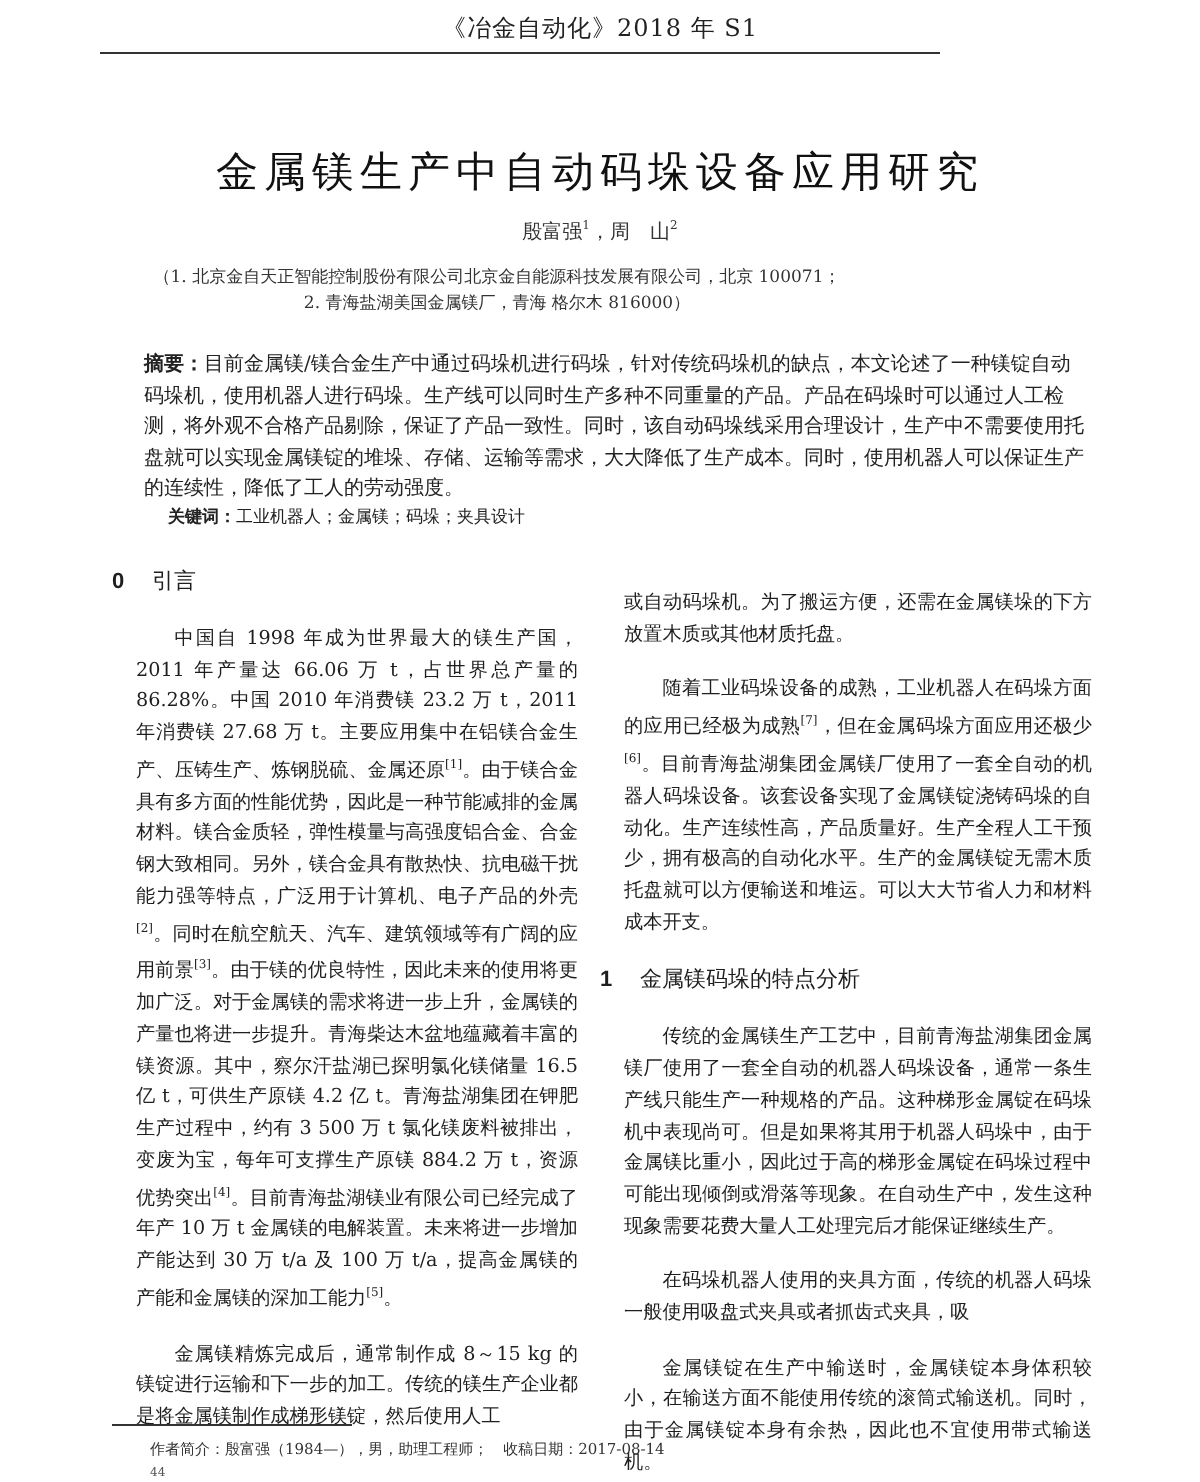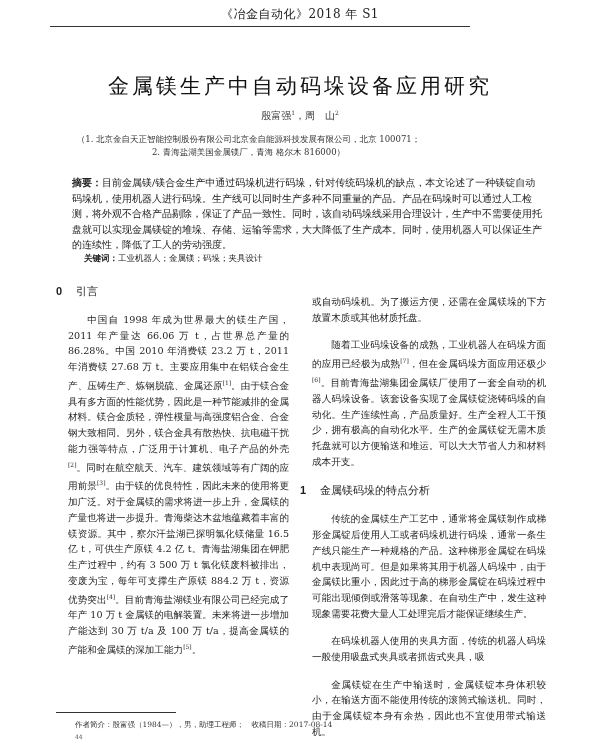--- a/index.html
+++ b/index.html
@@ -52,28 +52,29 @@
 
 <div class="keywords">
   <span class="lbl">关键词：</span><span>工业机器人；金属镁；码垛；夹具设计</span>
 </div>
 
 <div class="col left">
   <div class="sec">
     <span class="num">0</span><span>引言</span>
   </div>
   <p><span>中国自 1998 年成为世界最大的镁生产国，2011 年产量达 66.06 万 t，占世界总产量的 86.28%。中国 2010 年消费镁 23.2 万 t，2011 年消费镁 27.68 万 t。主要应用集中在铝镁合金生产、压铸生产、炼钢脱硫、金属还原</span><sup class="ref">[1]</sup><span>。由于镁合金具有多方面的性能优势，因此是一种节能减排的金属材料。镁合金质轻，弹性模量与高强度铝合金、合金钢大致相同。另外，镁合金具有散热快、抗电磁干扰能力强等特点，广泛用于计算机、电子产品的外壳</span><sup class="ref">[2]</sup><span>。同时在航空航天、汽车、建筑领域等有广阔的应用前景</span><sup class="ref">[3]</sup><span>。由于镁的优良特性，因此未来的使用将更加广泛。对于金属镁的需求将进一步上升，金属镁的产量也将进一步提升。青海柴达木盆地蕴藏着丰富的镁资源。其中，察尔汗盐湖已探明氯化镁储量 16.5 亿 t，可供生产原镁 4.2 亿 t。青海盐湖集团在钾肥生产过程中，约有 3 500 万 t 氯化镁废料被排出，变废为宝，每年可支撑生产原镁 884.2 万 t，资源优势突出</span><sup class="ref">[4]</sup><span>。目前青海盐湖镁业有限公司已经完成了年产 10 万 t 金属镁的电解装置。未来将进一步增加产能达到 30 万 t/a 及 100 万 t/a，提高金属镁的产能和金属镁的深加工能力</span><sup class="ref">[5]</sup><span>。</span></p>
+  <p>金属镁精炼完成后，通常制作成 8～15 kg 的镁锭进行运输和下一步的加工。传统的镁生产企业都是将金属镁制作成梯形镁锭，然后使用人工</p>
 </div>
 
 <div class="col right">
   <p class="noindent">或自动码垛机。为了搬运方便，还需在金属镁垛的下方放置木质或其他材质托盘。</p>
   <p><span>随着工业码垛设备的成熟，工业机器人在码垛方面的应用已经极为成熟</span><sup class="ref">[7]</sup><span>，但在金属码垛方面应用还极少</span><sup class="ref">[6]</sup><span>。目前青海盐湖集团金属镁厂使用了一套全自动的机器人码垛设备。该套设备实现了金属镁锭浇铸码垛的自动化。生产连续性高，产品质量好。生产全程人工干预少，拥有极高的自动化水平。生产的金属镁锭无需木质托盘就可以方便输送和堆运。可以大大节省人力和材料成本开支。</span></p>
   <div class="sec">
     <span class="num">1</span><span>金属镁码垛的特点分析</span>
   </div>
-  <p>传统的金属镁生产工艺中，通常将金属镁制作成梯形金属锭后使用人工或者码垛机进行码垛，通常一条生产线只能生产一种规格的产品。这种梯形金属锭在码垛机中表现尚可。但是如果将其用于机器人码垛中，由于金属镁比重小，因此过于高的梯形金属锭在码垛过程中可能出现倾倒或滑落等现象。在自动生产中，发生这种现象需要花费大量人工处理完后才能保证继续生产。</p>
+  <p>传统的金属镁生产工艺中，目前青海盐湖集团金属镁厂使用了一套全自动的机器人码垛设备，通常一条生产线只能生产一种规格的产品。这种梯形金属锭在码垛机中表现尚可。但是如果将其用于机器人码垛中，由于金属镁比重小，因此过于高的梯形金属锭在码垛过程中可能出现倾倒或滑落等现象。在自动生产中，发生这种现象需要花费大量人工处理完后才能保证继续生产。</p>
   <p>在码垛机器人使用的夹具方面，传统的机器人码垛一般使用吸盘式夹具或者抓齿式夹具，吸</p>
   <p>金属镁锭在生产中输送时，金属镁锭本身体积较小，在输送方面不能使用传统的滚筒式输送机。同时，由于金属镁锭本身有余热，因此也不宜使用带式输送机。</p>
 </div>
 
 <div class="foot-rule"></div>
 <div class="footnote">作者简介：殷富强（1984—），男，助理工程师；　收稿日期：2017-08-14</div>
 <div class="page-mark">44</div>
 
 </body></html>

